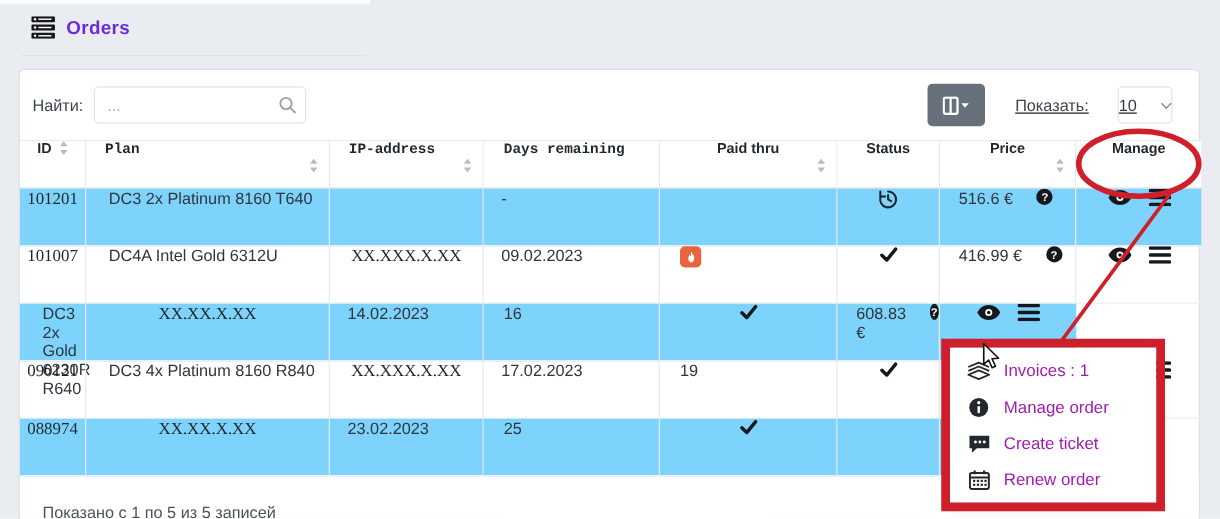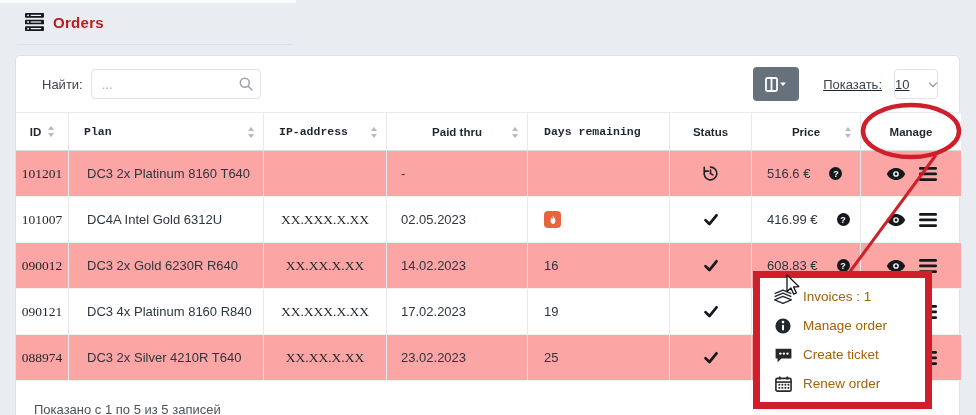--- a/index.html
+++ b/index.html
@@ -5,49 +5,49 @@
   * { margin:0; padding:0; box-sizing:border-box; }
   html,body { width:976px; height:415px; overflow:hidden; }
   body {
     font-family:"Liberation Sans", sans-serif;
     background:#e9edf2;
     position:relative;
     color:#20262c;
   }
   .top-strip { position:absolute; left:0; top:0; width:296px; height:3px; background:rgba(255,255,255,.85); }
   .page-title { position:absolute; left:25px; top:13px; display:flex; align-items:center; gap:9px;
-    font-size:15px; font-weight:700; color:#b91c1c; letter-spacing:.3px; }
+    font-size:15px; font-weight:700; color:#6d28d9; letter-spacing:.3px; }
   .title-divider { position:absolute; left:17px; top:44px; width:276px; height:1px; background:#dce2e9; }
 
   .card { position:absolute; left:15px; top:55px; width:945px; height:405px;
     background:#fff; border:1px solid #dde2e8; border-radius:5px 5px 0 0; }
 
-  .toolbar { height:56px; display:flex; align-items:center; padding:0 21px 0 26px; }
+  .toolbar { height:56px; display:flex; align-items:center; padding:0 21px 0 10px; }
   .search-group { display:flex; align-items:center; gap:8px; }
   .search-label, .show-label { font-size:13px; color:#3d444b; }
   .search-box { position:relative; }
   .search-box input { width:170px; height:30px; border:1px solid #dfe4ea; border-radius:4px;
     padding:0 28px 0 10px; font-size:13px; color:#333; outline:none; font-family:"Liberation Sans",sans-serif; background:#fff; }
   .search-box input::placeholder { color:#a8afb7; }
   .search-ic { position:absolute; right:8px; top:8px; }
   .toolbar-right { margin-left:auto; display:flex; align-items:center;text-decoration:underline; }
   .cols-btn { width:46px; height:34px; background:#67717b; border:none; border-radius:4px;
     display:flex; align-items:center; justify-content:center; cursor:pointer; margin-right:24px; }
   .select { width:44px; height:30px; border:1px solid #dfe4ea; border-radius:4px; background:#fff;
-    display:flex; align-items:center; justify-content:flex-start; gap:21px; font-size:13px; color:#343b42; cursor:pointer; margin-left:12px; }
+    display:flex; align-items:center; justify-content:flex-start; gap:21px; font-size:13px; color:#343b42; cursor:pointer; margin-left:23px; }
   .chev { width:6px; height:6px; border-right:1.6px solid #7a838c; border-bottom:1.6px solid #7a838c;
     transform:rotate(45deg); margin-top:-3px; }
 
   .table { border-top:1px solid #e7eaee; }
   .trow { display:grid; grid-template-columns:53px 195px 123px 141px 142px 82px 109px 100px; }
-  .th, .td { border-right:1px solid #e7eaee; display:flex; align-items:center; position:relative; }
+  .th, .td { border-right:1px solid #e7eaee; display:flex; position:relative; }
   .th:last-child, .td:last-child { border-right:none; }
   .thead .th { height:38px; font-size:11.5px; font-weight:700; color:#1f262e; border-bottom:1px solid #d7dce2; background:#fff; }
   .td { height:46px; font-size:13px; color:#2f363d; border-bottom:1px solid #edeff2; }
-  .stripe .td { background:#fca5a5; }
+  .stripe .td { background:#7dd3fc; }
 
   .a-center { justify-content:center; }
   .a-left1 { padding-left:18px; }
   .a-left2 { padding-left:14px; }
   .a-left3 { padding-left:16px; }
   .th.a-left { padding-left:15px;font-family:Liberation Mono, monospace; }
   .sort { display:flex; flex-direction:column; gap:2.5px; }
   .sort-right { position:absolute; right:9px; top:14px; }
   .sort-inline { margin-left:7px; }
   .sort i { width:0; height:0; border-left:3.5px solid transparent; border-right:3.5px solid transparent; display:block; }
@@ -61,21 +61,21 @@
   .action-cell { justify-content:center; gap:13px; }
   .icon-btn { display:inline-flex; cursor:pointer; }
   .badge-orange { width:17px; height:17px; border-radius:4px; background:#e8643e;
     display:inline-flex; align-items:center; justify-content:center; }
 
   .tfoot { padding:21px 0 0 18px; font-size:13px; color:#4b535a; background:#fff; }
 
   .menu { position:absolute; left:760px; top:278px; width:165px; height:124px; background:#fff;
     box-shadow:0 3px 12px rgba(25,35,45,.18); padding:4px 0; z-index:30; }
   .menu-item { height:29px; display:flex; align-items:center; gap:10px; padding-left:13px;
-    font-size:13.5px; color:#a16207; cursor:pointer; }
+    font-size:13.5px; color:#a21caf; cursor:pointer; }
   .menu-item .mi-icon { width:20px; display:inline-flex; justify-content:center; }
 
   .annot { position:absolute; left:0; top:0; z-index:50; pointer-events:none; }
 </style>
 </head>
 <body>
 
 <div class="top-strip"></div>
 
 <div class="page-title">
@@ -148,29 +148,29 @@
             <i class="dn"></i>
           </span>
         </div>
         <div class="th a-left">
           <span>IP-address</span>
           <span class="sort sort-right">
             <i class="up"></i>
             <i class="dn"></i>
           </span>
         </div>
+        <div class="th a-left th-days" style="padding-left: 16px;">
+          <span>Days remaining</span>
+        </div>
         <div class="th a-center">
           <span>Paid thru</span>
           <span class="sort sort-right">
             <i class="up"></i>
             <i class="dn"></i>
           </span>
-        </div>
-        <div class="th a-left th-days" style="padding-left: 16px;">
-          <span>Days remaining</span>
         </div>
         <div class="th a-center">
           <span>Status</span>
         </div>
         <div class="th a-center">
           <span>Price</span>
           <span class="sort sort-right">
             <i class="up"></i>
             <i class="dn"></i>
           </span>
@@ -217,21 +217,21 @@
                   <rect y="11.2" width="18" height="2.7" rx="1.2"></rect>
                 </g>
               </svg>
             </span>
           </div>
         </div>
         <div class="trow">
           <div class="td a-center serif">101007</div>
           <div class="td a-left1">DC4A Intel Gold 6312U</div>
           <div class="td a-center serif">XX.XXX.X.XX</div>
-          <div class="td a-left2">02.05.2023</div>
+          <div class="td a-left2">09.02.2023</div>
           <div class="td a-left3">
             <span class="badge-orange">
               <svg width="8" height="10" viewBox="0 0 10 12">
                 <path d="M5 0c.5 2 3 3.5 3 6.5C8 9 6.7 11 5 11S2 9 2 6.5C2 5 3 4.2 3.5 3c.4 1 .9 1.5 1.5 1.5C4.6 3 4.6 1.5 5 0z" fill="#fff"></path>
               </svg>
             </span>
           </div>
           <div class="td a-center">
             <span style="display:inline-flex">
               <svg width="16" height="13" viewBox="0 0 24 20">
@@ -256,21 +256,20 @@
                 <g fill="#15191d">
                   <rect y="0" width="18" height="2.7" rx="1.2"></rect>
                   <rect y="5.6" width="18" height="2.7" rx="1.2"></rect>
                   <rect y="11.2" width="18" height="2.7" rx="1.2"></rect>
                 </g>
               </svg>
             </span>
           </div>
         </div>
         <div class="trow stripe">
-          <div class="td a-center serif">090012</div>
           <div class="td a-left1">DC3 2x Gold 6230R R640</div>
           <div class="td a-center serif">XX.XX.X.XX</div>
           <div class="td a-left2">14.02.2023</div>
           <div class="td a-left3">
             <span>16</span>
           </div>
           <div class="td a-center">
             <span style="display:inline-flex">
               <svg width="16" height="13" viewBox="0 0 24 20">
                 <path d="M3.5 11 9.5 17 20.5 3.5" fill="none" stroke="#15191d" stroke-width="4.2" stroke-linecap="round" stroke-linejoin="round"></path>
@@ -330,21 +329,20 @@
                   <rect y="0" width="18" height="2.7" rx="1.2"></rect>
                   <rect y="5.6" width="18" height="2.7" rx="1.2"></rect>
                   <rect y="11.2" width="18" height="2.7" rx="1.2"></rect>
                 </g>
               </svg>
             </span>
           </div>
         </div>
         <div class="trow stripe">
           <div class="td a-center serif">088974</div>
-          <div class="td a-left1">DC3 2x Silver 4210R T640</div>
           <div class="td a-center serif">XX.XX.X.XX</div>
           <div class="td a-left2">23.02.2023</div>
           <div class="td a-left3">
             <span>25</span>
           </div>
           <div class="td a-center">
             <span style="display:inline-flex">
               <svg width="16" height="13" viewBox="0 0 24 20">
                 <path d="M3.5 11 9.5 17 20.5 3.5" fill="none" stroke="#15191d" stroke-width="4.2" stroke-linecap="round" stroke-linejoin="round"></path>
               </svg>

